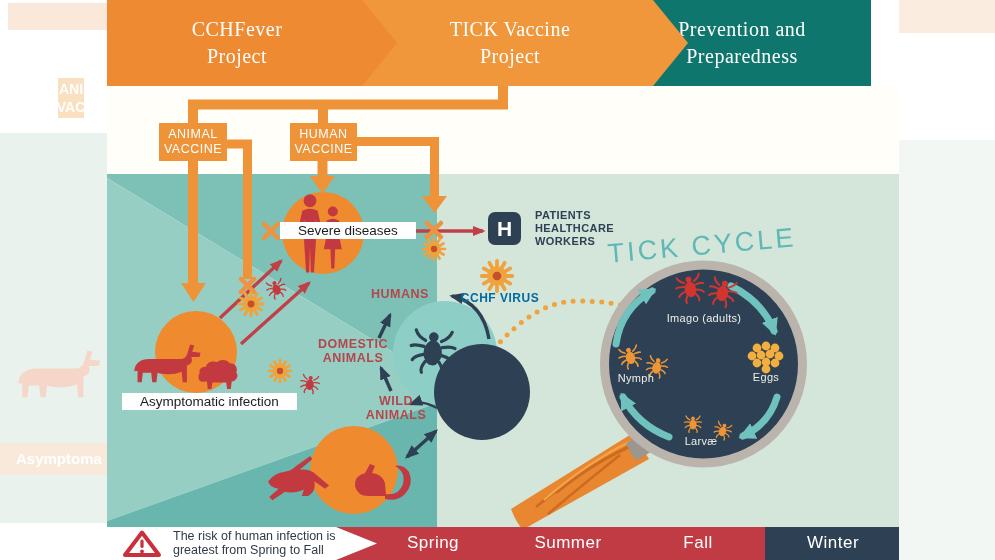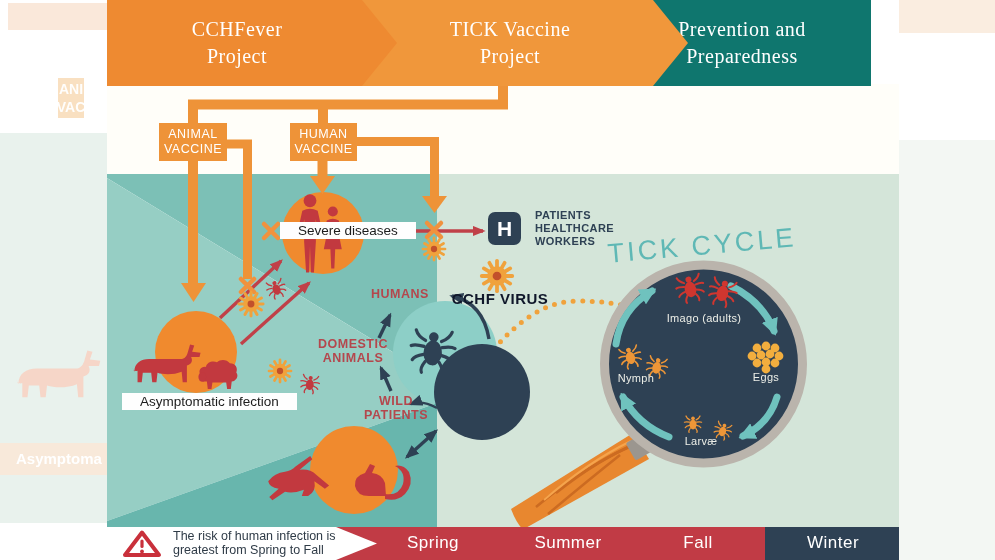--- a/index.html
+++ b/index.html
@@ -45,21 +45,21 @@
   .bar{position:absolute;top:527px;height:33px;z-index:9;}
   .bar-red{left:336px;width:429px;background:#c13b45;}
   .bar-navy{left:765px;width:134px;background:#2e4154;}
   .bar-white{left:107px;width:270px;background:#fff;
         clip-path:polygon(0 0,229px 0,270px 50%,229px 100%,0 100%);}
   .risk-text{left:66px;top:3px;font-size:12.5px;line-height:13.5px;color:#2f3b47;position:absolute;white-space:pre-line;}
   .season{position:absolute;top:543px;color:#fff;font-size:17px;letter-spacing:.5px;z-index:10;transform:translate(-50%,-50%);}
   
   .tag{background:#fefefe;padding:1px 18px;font-size:13.5px;color:#1c1c1c;z-index:11;}
   .red-lbl{color:#b4474d;font-weight:bold;font-size:12.5px;letter-spacing:.5px;line-height:14px;z-index:11;}
-  .virus-lbl{color:#0f172a;font-weight:bold;font-size:15px;letter-spacing:.5px;z-index:11;}
+  .virus-lbl{color:#0369a1;font-weight:bold;font-size:12px;letter-spacing:.5px;z-index:11;}
   .patients-lbl{color:#2e4154;font-weight:bold;font-size:11px;line-height:13px;letter-spacing:.4px;z-index:11;}
   .tc-center{color:#6bc0bc;font-size:20px;letter-spacing:2px;line-height:24px;z-index:11;}
   .tc-heading{color:#5fb8b5;font-size:27px;letter-spacing:3px;z-index:11;
       transform:translate(-50%,-50%) rotate(-5deg);}
   .lens-lbl{color:#edefe8;font-size:11px;letter-spacing:.3px;z-index:11;}
   svg.art{position:absolute;left:0;top:0;z-index:3;pointer-events:none;}
 </style>
 </head>
 <body>
 
@@ -275,21 +275,21 @@
     <span>H</span>
   </div>
 
   <div class="lbl tag" style="left:280px;top:222px;">Severe diseases</div>
   <div class="lbl tag" style="left:122px;top:393px;">Asymptomatic infection</div>
   <div class="lbl red-lbl c" style="left:400px;top:294px;">HUMANS</div>
   <div class="lbl virus-lbl c" style="left:500px;top:298px;">CCHF VIRUS</div>
   <div class="lbl red-lbl c" style="left:353px;top:351px;">DOMESTIC
 ANIMALS</div>
   <div class="lbl red-lbl c" style="left:396px;top:408px;">WILD
-PATIENTS</div>
+ANIMALS</div>
   <div class="lbl patients-lbl" style="left:535px;top:209px;">PATIENTS
 HEALTHCARE
 WORKERS</div>
   <div class="lbl tc-heading" style="left:702px;top:246px;">TICK CYCLE</div>
   <div class="lbl lens-lbl c" style="left:704px;top:318px;">Imago (adults)</div>
   <div class="lbl lens-lbl c" style="left:766px;top:377px;">Eggs</div>
   <div class="lbl lens-lbl c" style="left:701px;top:441px;">Larvæ</div>
   <div class="lbl lens-lbl c" style="left:636px;top:378px;">Nymph</div>
 
   <div class="bar bar-red"></div>

